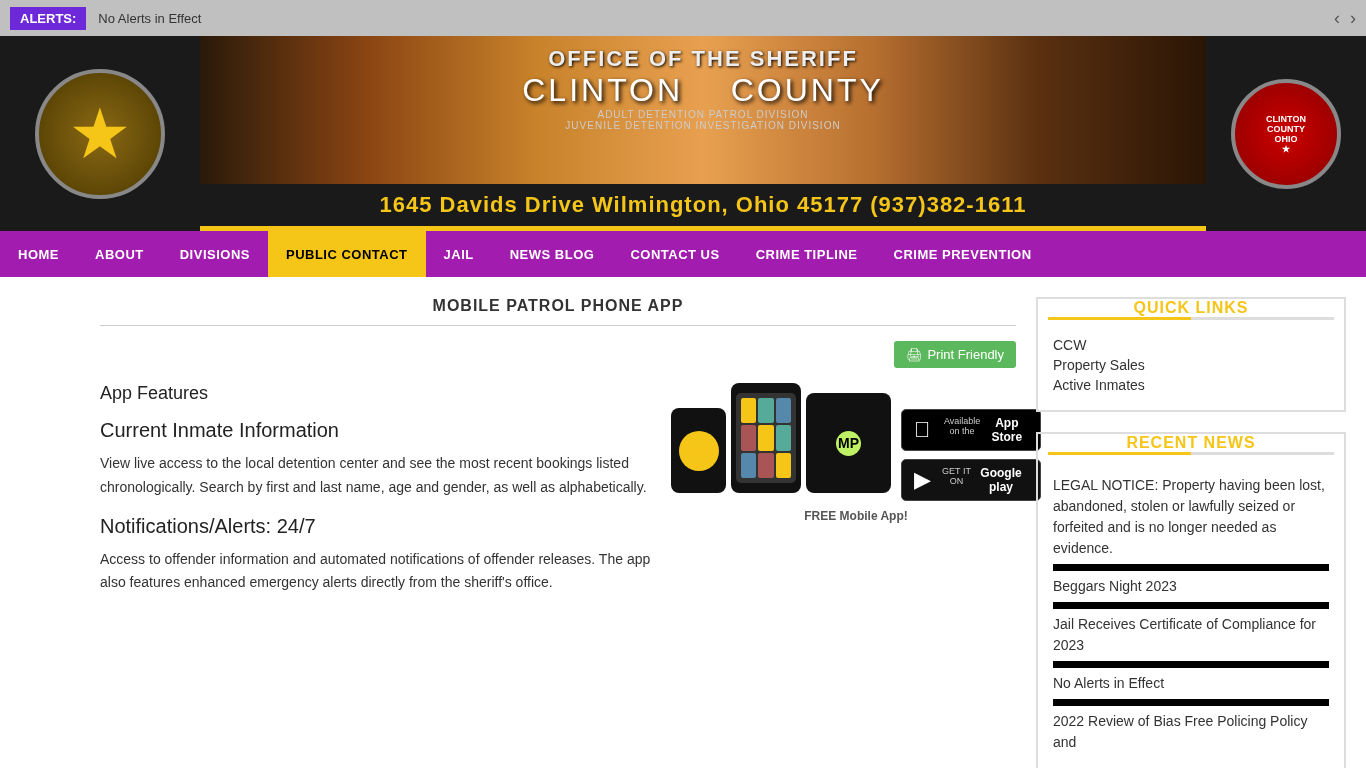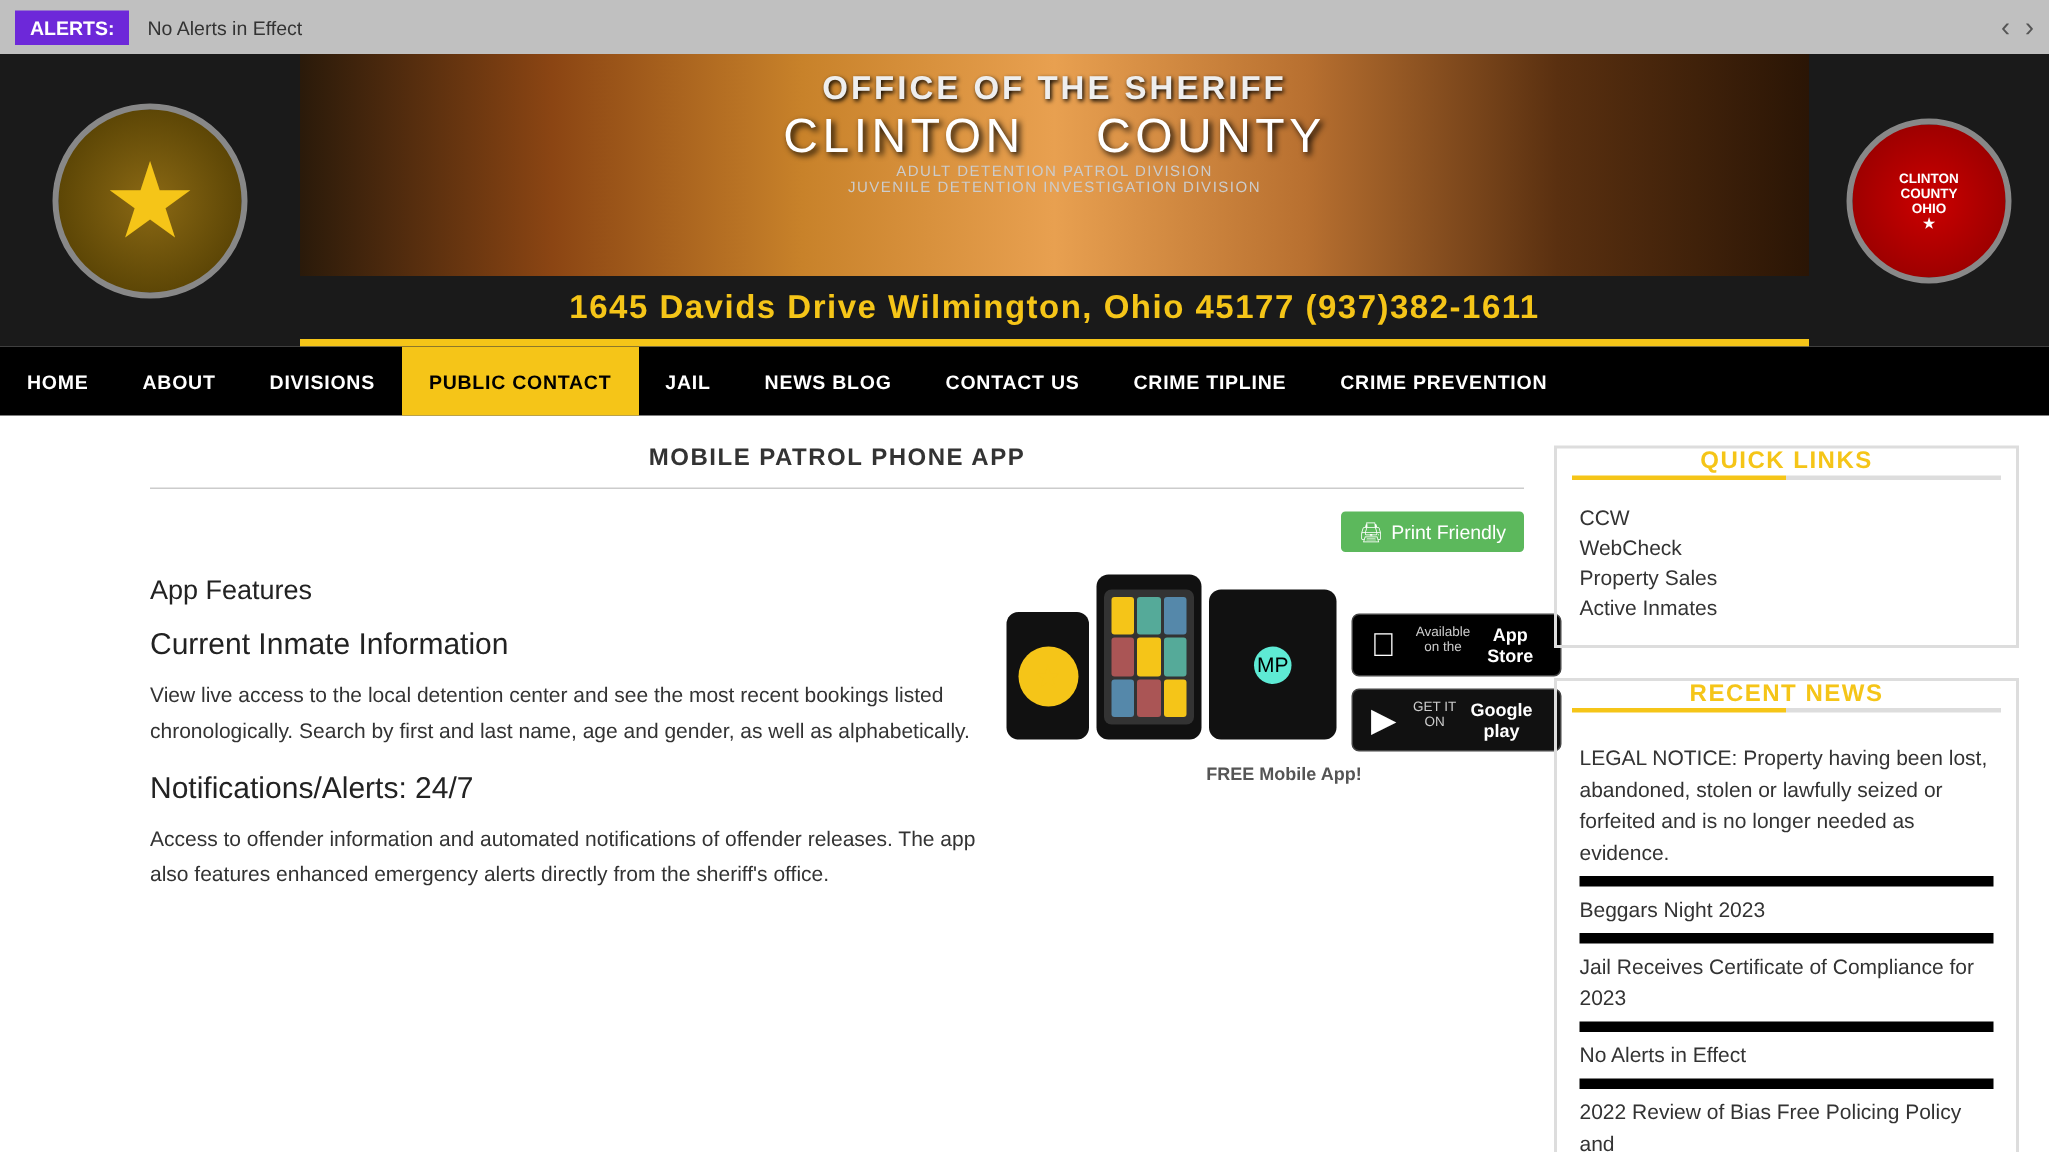--- a/index.html
+++ b/index.html
@@ -140,21 +140,21 @@
       border: 4px solid #888;
       font-size: 9px;
       color: #fff;
       font-weight: bold;
       text-align: center;
       padding: 10px;
     }
 
     
     .nav-bar {
-      background: #000000;
+      background: #a21caf;
       display: flex;
       align-items: stretch;
       height: 46px;
     }
     .nav-item {
       color: #fff;
       padding: 0 18px;
       display: flex;
       align-items: center;
       font-size: 13px;
@@ -400,21 +400,21 @@
                 <div style="background:#58a;border-radius:2px;"></div>
                 <div style="background:#a55;border-radius:2px;"></div>
                 <div style="background:#f5c518;border-radius:2px;"></div>
                 <div style="background:#5a9;border-radius:2px;"></div>
                 <div style="background:#58a;border-radius:2px;"></div>
                 <div style="background:#a55;border-radius:2px;"></div>
                 <div style="background:#f5c518;border-radius:2px;"></div>
               </div>
             </div>
             <div class="phone-shape phone-wide">
-              <div style="background:#5eead4;width:25px;height:25px;border-radius:50%;display:flex;align-items:center;justify-content:center;color:#000;font-size:14px;font-weight:normal;">MP</div>
+              <div style="background:#bef264;width:25px;height:25px;border-radius:50%;display:flex;align-items:center;justify-content:center;color:#000;font-size:14px;font-weight:bold;">MP</div>
             </div>
           </div>
 
           <div class="store-buttons">
             <button class="store-btn">
               <span class="store-btn-icon"></span>
               <div class="store-btn-text">
                 <span class="store-btn-sub">Available on the</span>
                 <span class="store-btn-name">App Store</span>
               </div>
@@ -433,21 +433,20 @@
     </div>
   </div>
 
   <div class="sidebar">
 
     <div class="sidebar-box">
       <div class="sidebar-box-title quick-links">QUICK LINKS</div>
       <div class="sidebar-box-divider"></div>
       <div class="sidebar-links">
         <a class="sidebar-link">CCW</a>
-        <a class="sidebar-link">WebCheck</a>
         <a class="sidebar-link">Property Sales</a>
         <a class="sidebar-link">Active Inmates</a>
       </div>
     </div>
 
     <div class="sidebar-box">
       <div class="sidebar-box-title recent-news">RECENT NEWS</div>
       <div class="sidebar-box-divider"></div>
       <div class="news-items">
         <a class="news-item">LEGAL NOTICE: Property having been lost, abandoned, stolen or lawfully seized or forfeited and is no longer needed as evidence.</a>

